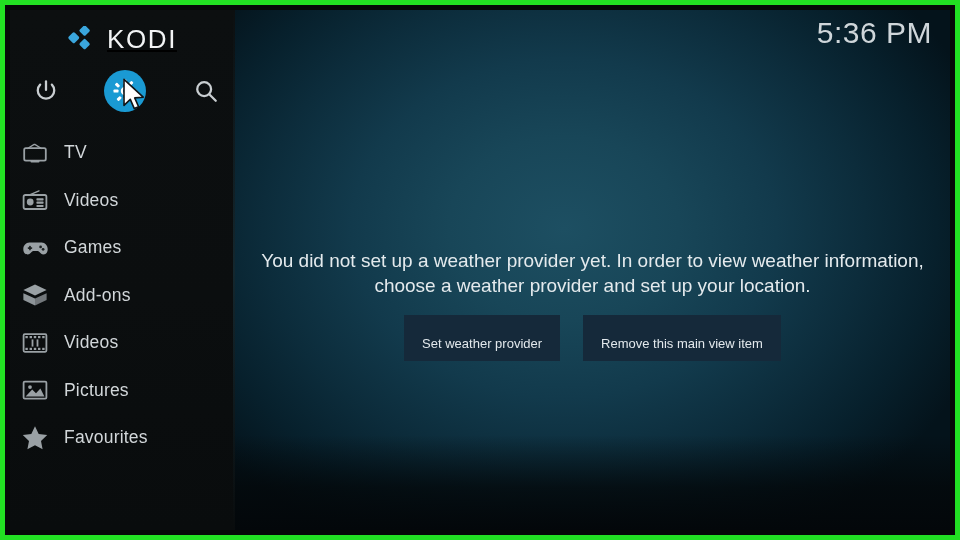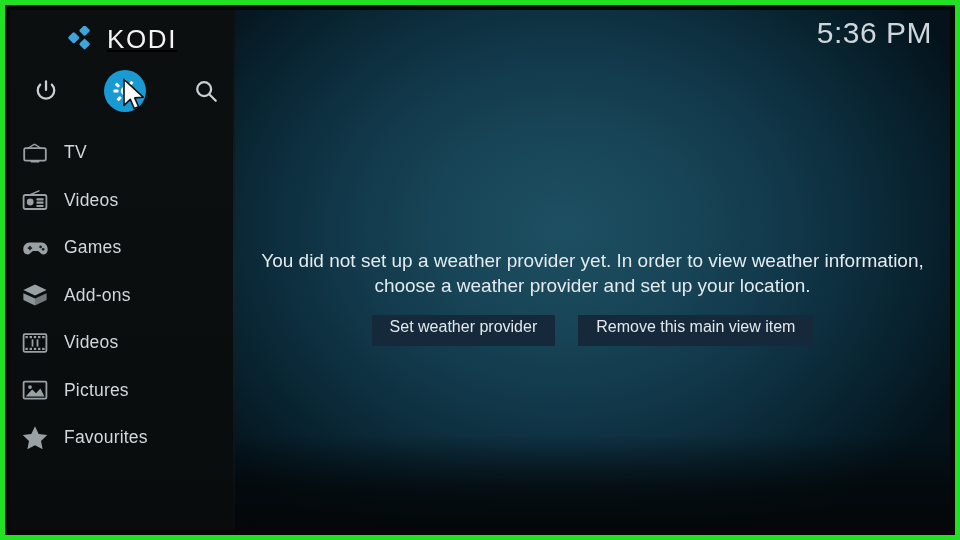--- a/index.html
+++ b/index.html
@@ -202,24 +202,24 @@
   }
   #notice-buttons {
     margin-top: 17px;
     display: flex;
     justify-content: center;
     gap: 23px;
   }
   .notice-btn {
     background: #15293a;
     color: #e2e8ec;
-    font-size: 16px;
+    font-size: 13px;
     font-family: "Liberation Sans", sans-serif;
     border: 0;
-    padding: 4px 18px 11px 18px;
+    padding: 22px 18px 11px 18px;
     line-height: 1;
     cursor: pointer;
     white-space: nowrap;
   }
 </style>
 </head>
 <body>
 
 <div id="screen">
   <div id="frame">

